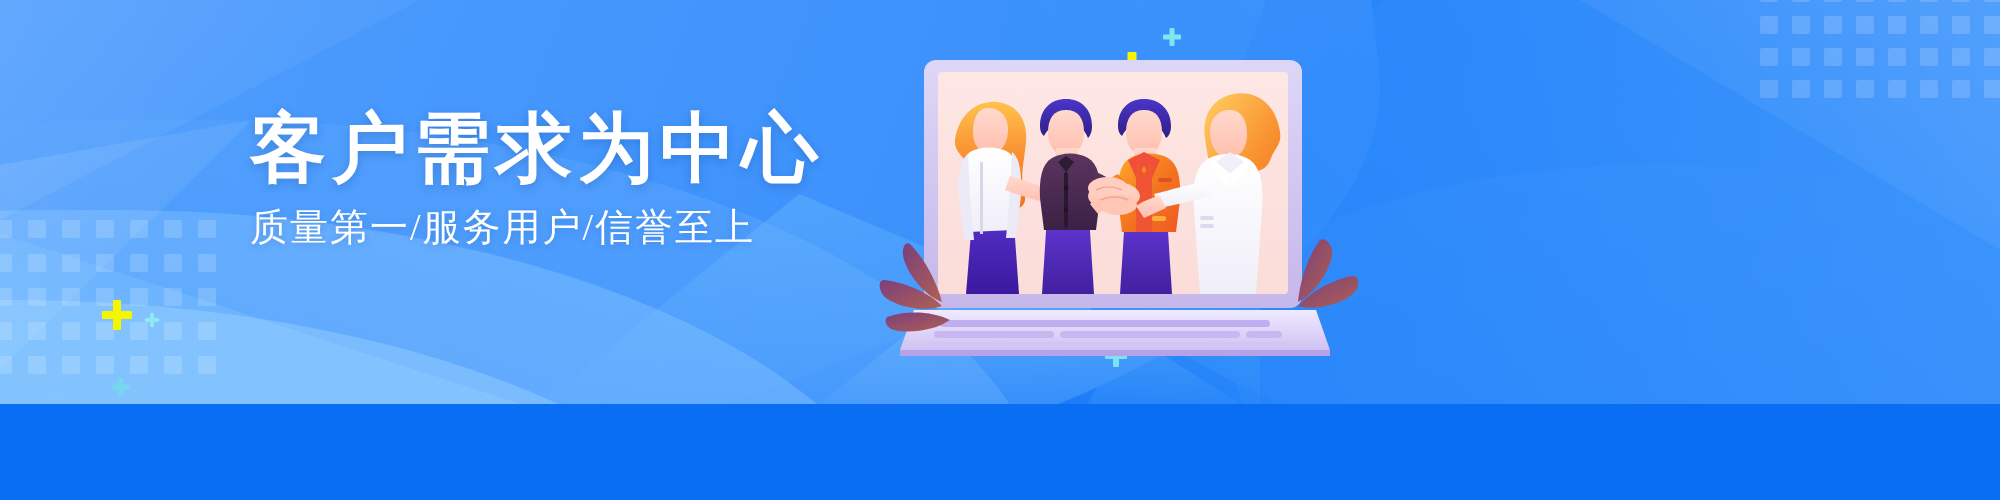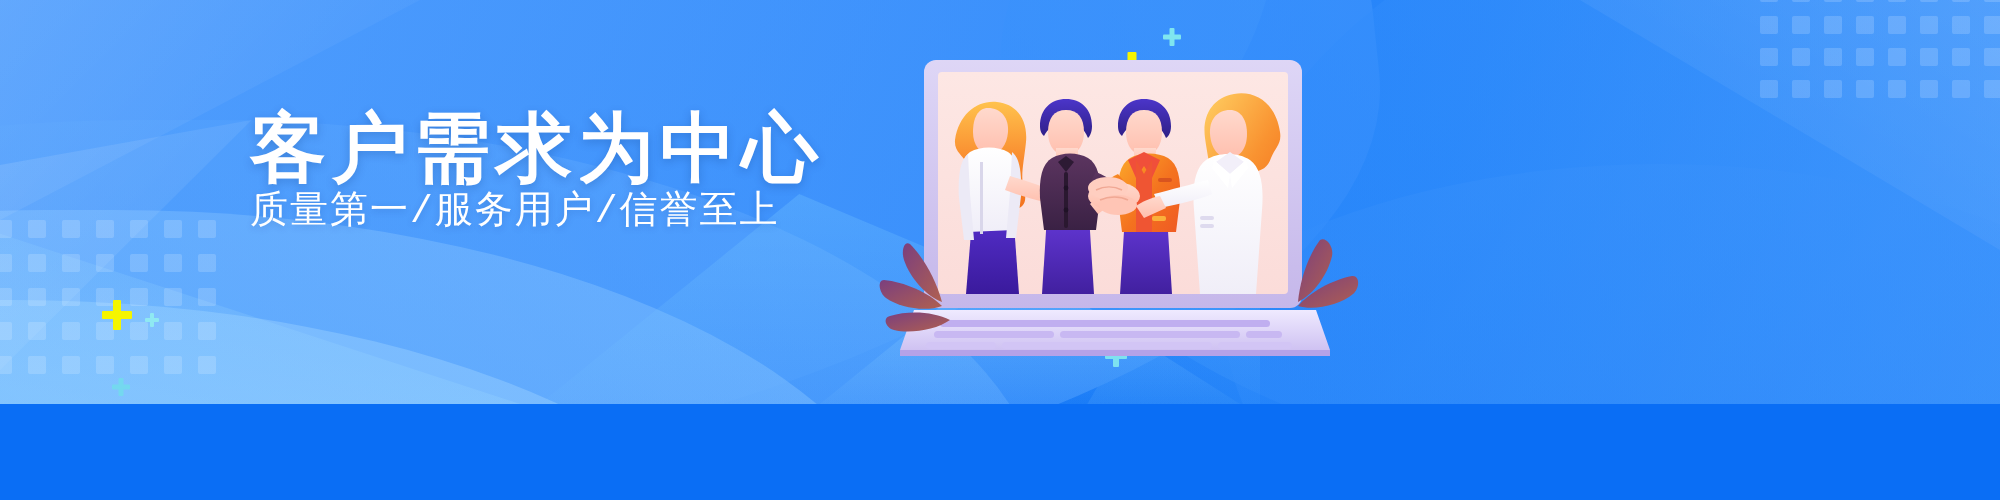--- a/index.html
+++ b/index.html
@@ -61,24 +61,24 @@
   .plus::after{top:50%;left:0;height:var(--t);width:100%;transform:translateY(-50%);}
   
   .textblock{position:absolute;left:250px;top:108px;width:560px;z-index:6;}
   .headline{
     font-size:76px;line-height:1.06;font-weight:700;color:#ffffff;
     letter-spacing:6px;white-space:nowrap;
     text-shadow:0 3px 10px rgba(0,40,110,.22);
     font-family:"DejaVu Sans","Liberation Sans",sans-serif;
   }
   .subline{
-    font-size:38px;line-height:1.2;font-weight:400;color:#ffffff;
+    margin-top:16px;font-size:38px;line-height:1.2;font-weight:400;color:#ffffff;
     letter-spacing:2px;white-space:nowrap;
     text-shadow:0 2px 7px rgba(0,40,110,.18);
-    font-family:Liberation Mono, monospace;
+    font-family:Liberation Serif, serif;
   }
   
   .illus{position:absolute;left:900px;top:48px;width:430px;height:310px;z-index:5;}
   .illus svg{display:block;width:100%;height:100%;overflow:visible;}
 </style>
 </head>
 <body>
 
 <div class="banner">
 

